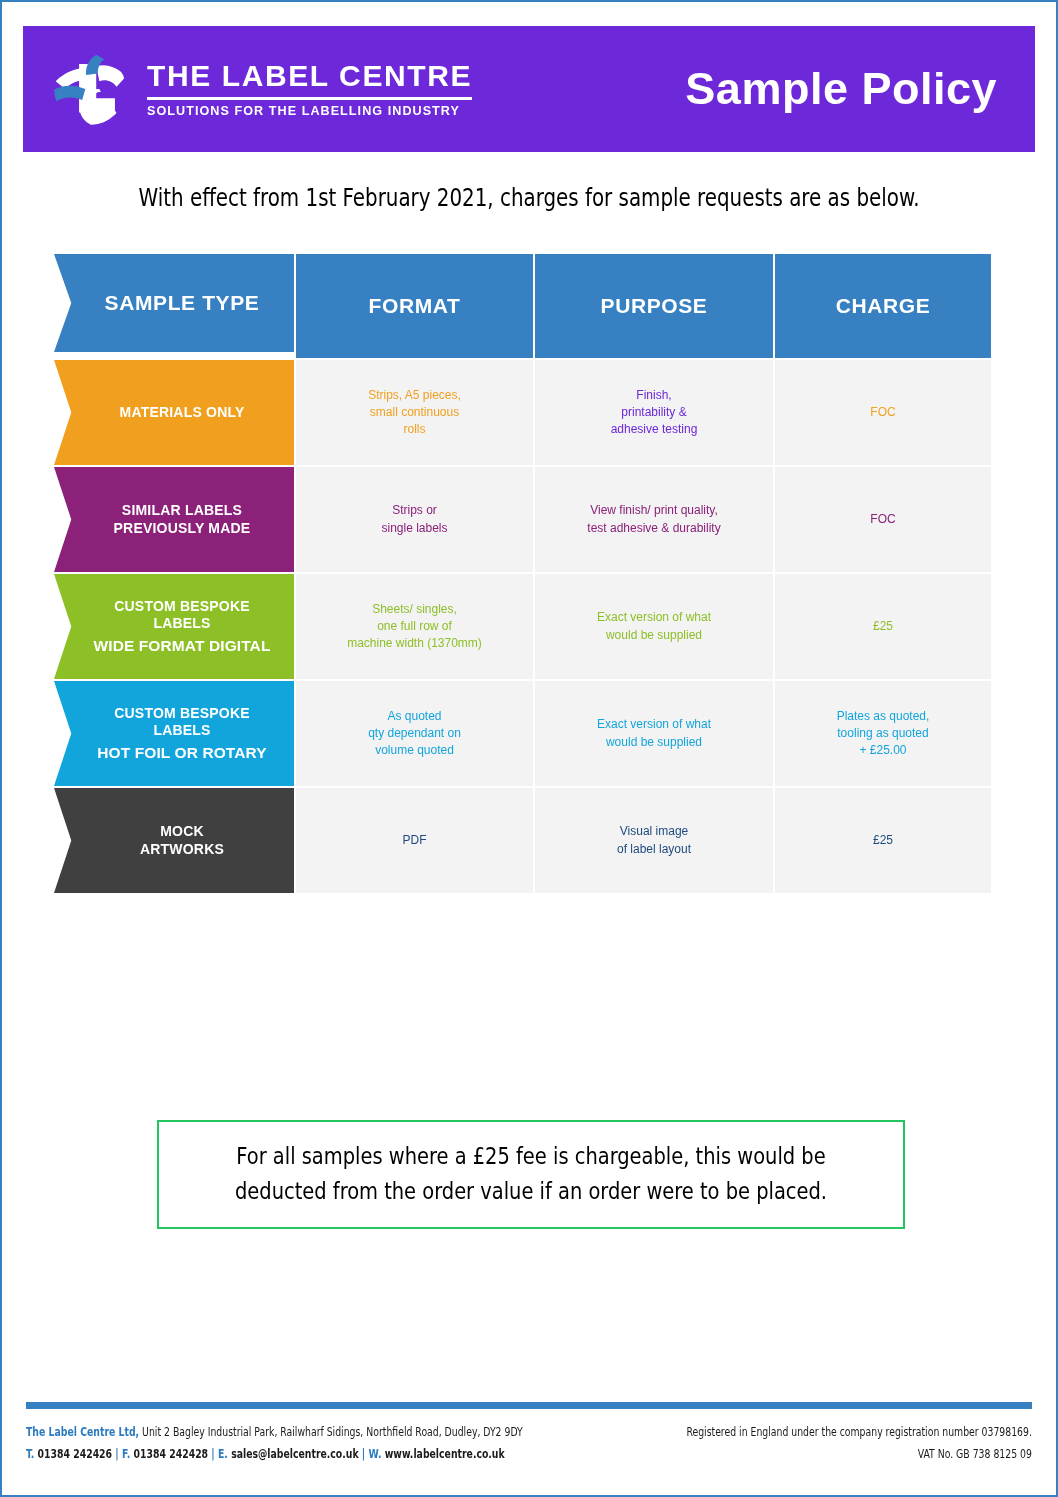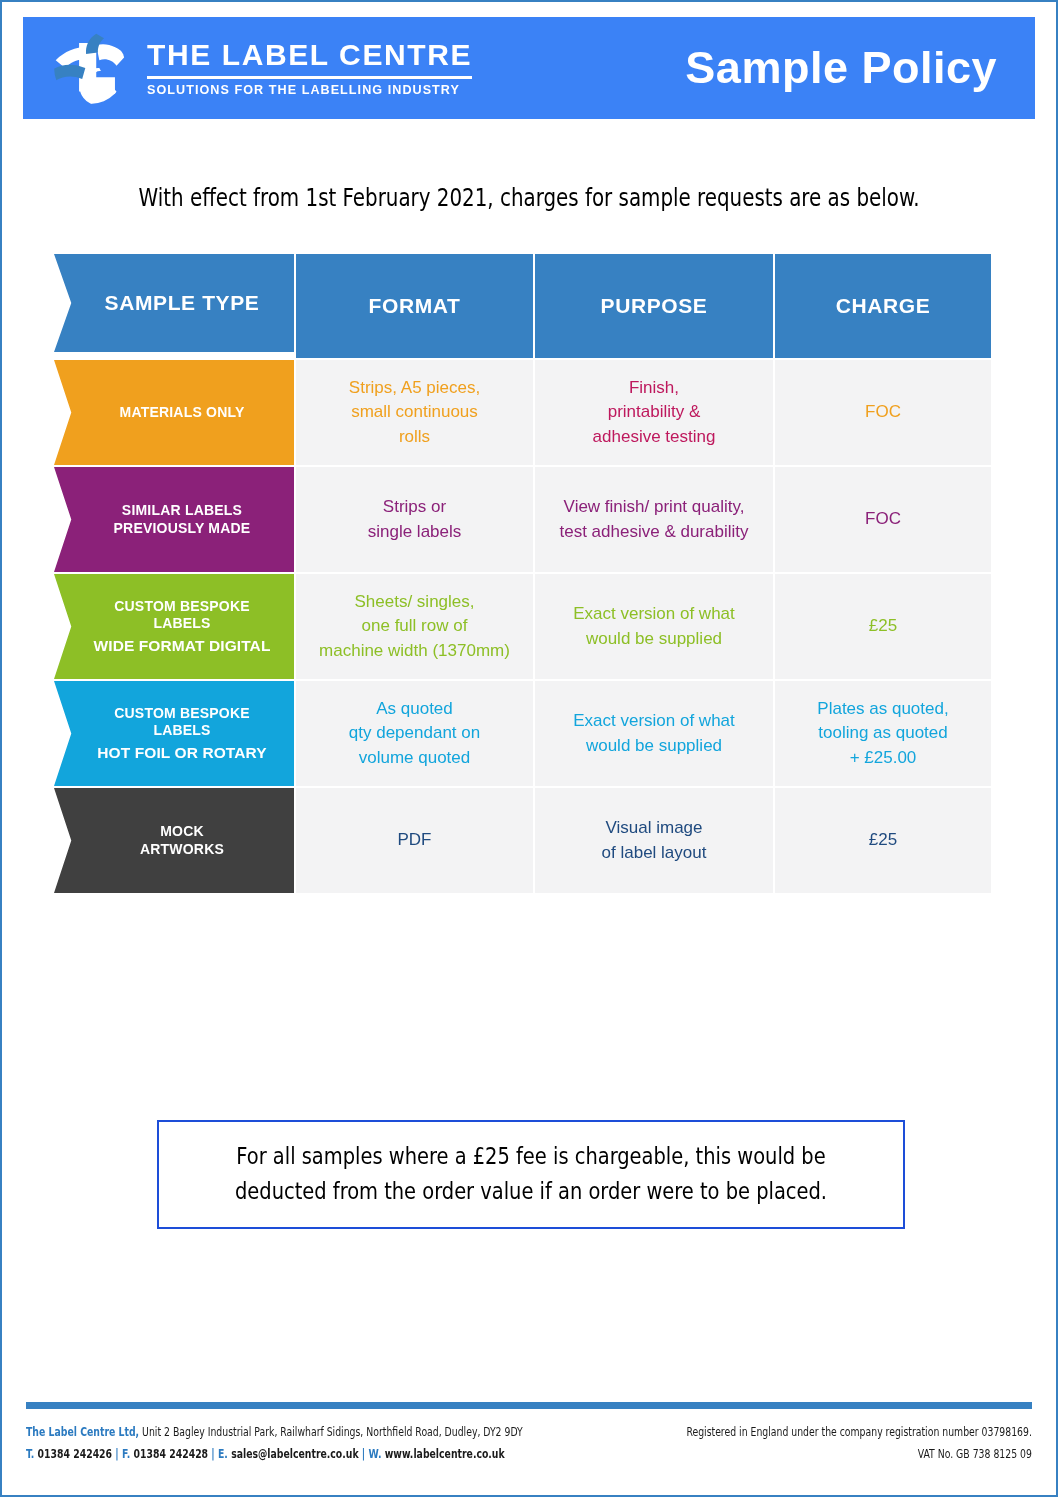--- a/index.html
+++ b/index.html
@@ -17,24 +17,24 @@
     box-sizing: border-box;
     background: #ffffff;
     border: 2px solid #3781c2;
     overflow: hidden;
   }
 
   
   .header-band {
     position: absolute;
     left: 21px;
-    top: 15px;
+    top: 24px;
     width: 1012px;
-    height: 102px;
-    background: #3b82f6;
+    height: 126px;
+    background: #6d28d9;
     display: flex;
     align-items: center;
   }
   .logo-block {
     display: flex;
     align-items: center;
     margin-left: 28px;
   }
   .logo-mark {
     width: 78px;
@@ -135,21 +135,21 @@
 
   .cell {
     flex: none;
     box-sizing: border-box;
     display: flex;
     align-items: center;
     justify-content: center;
     text-align: center;
     padding: 8px 12px;
     background: #f3f3f4;
-    font-size: 17px;
+    font-size: 12px;
     line-height: 1.42;
     margin-left: 2px;
   }
   .c-format  { width: 237px; }
   .c-purpose { width: 238px; }
   .c-charge  { width: 216px; }
 
   
   .row-head .cell-type {
     background: #3781c2;
@@ -172,21 +172,21 @@
   .row-body .cell-type { min-height: 105px; }
   .row-body .cell { min-height: 105px; }
 
   
   .note-box {
     position: absolute;
     left: 155px;
     top: 1118px;
     width: 748px;
     box-sizing: border-box;
-    border: 2px solid #1d4ed8;
+    border: 2px solid #22c55e;
     padding: 17px 20px 19px 20px;
     text-align: center;
     font-family: "Liberation Sans Narrow", "DejaVu Sans Condensed", "Liberation Sans", sans-serif;
     font-size: 23px;
     line-height: 1.5;
     color: #000000;
   }
   .note-box > div { transform: scaleX(0.94); }
 
   
@@ -263,21 +263,21 @@
     </div>
 
     <div class="row row-body">
       <div class="cell-type" style="background: rgb(240, 160, 30);">
         <div class="type-main">MATERIALS ONLY</div>
 
       </div>
       <div class="cell c-format" style="color: rgb(240, 160, 30); white-space: pre-line;">Strips, A5 pieces,
 small continuous
 rolls</div>
-      <div class="cell c-purpose" style="color: #be185d; white-space: pre-line;">Finish,
+      <div class="cell c-purpose" style="color: #6d28d9; white-space: pre-line;">Finish,
 printability &amp;
 adhesive testing</div>
       <div class="cell c-charge" style="color: rgb(240, 160, 30);">FOC</div>
     </div>
 
     <div class="row row-body">
       <div class="cell-type" style="background: rgb(139, 33, 121);">
         <div class="type-main" style="white-space: pre-line;">SIMILAR LABELS
 PREVIOUSLY MADE</div>
 

